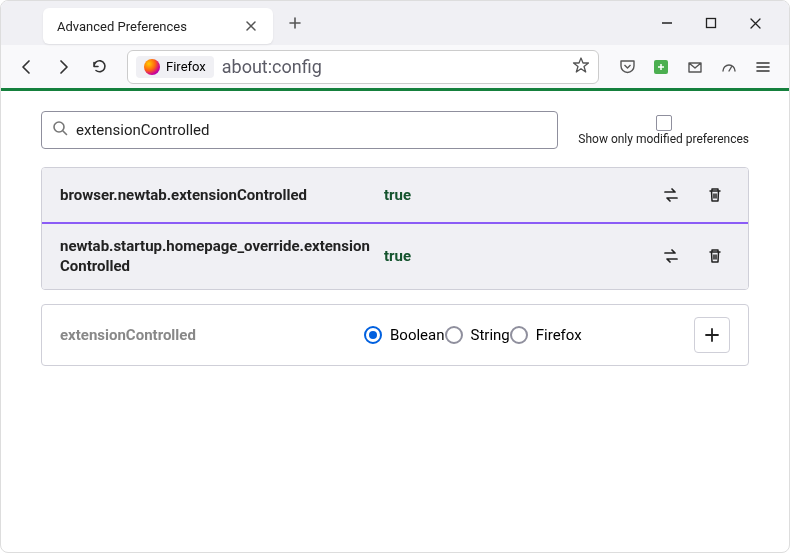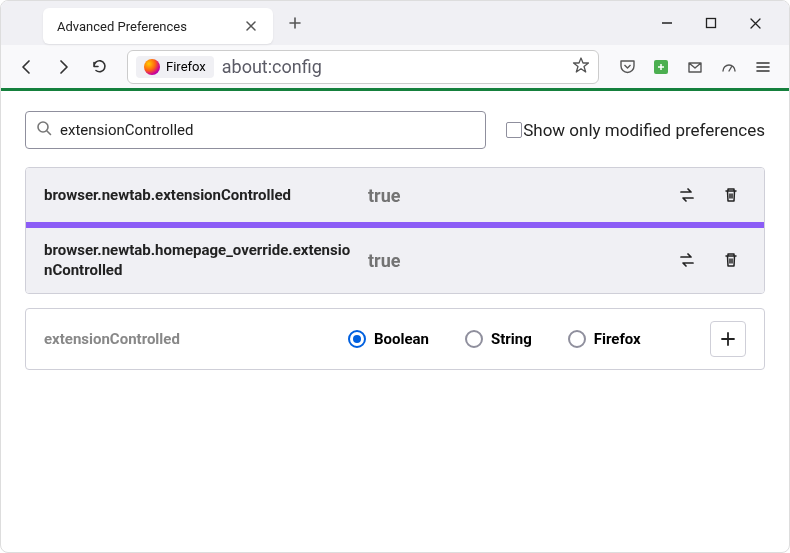--- a/index.html
+++ b/index.html
@@ -15,38 +15,38 @@
     .win-btn { width: 20px; height: 20px; display: flex; align-items: center; justify-content: center; cursor: pointer; }
     
     .toolbar { display: flex; align-items: center; height: 46px; background: #f9f9fb; padding: 0 10px; gap: 4px; border-bottom: 3px solid #15803d; }
     .nav-btn { width: 32px; height: 32px; display: flex; align-items: center; justify-content: center; cursor: pointer; border-radius: 4px; }
     .urlbar { flex: 1; display: flex; align-items: center; background: #fff; border: 1px solid #ccc; border-radius: 6px; height: 34px; margin: 0 8px; padding: 0 8px; gap: 8px; }
     .firefox-badge { display: flex; align-items: center; gap: 6px; background: #f0f0f4; border-radius: 4px; padding: 3px 8px; font-size: 13px; }
     .url-text { font-size: 18px; color: #5b5b66; flex: 1; }
     .toolbar-icons { display: flex; gap: 14px; align-items: center; padding: 0 6px; }
     .tb-icon { width: 20px; height: 20px; display: flex; align-items: center; justify-content: center; cursor: pointer; }
     
-    .content { padding: 20px 24px; }
+    .content { padding: 20px 40px; }
     .search-row { display: flex; align-items: center; gap: 20px; margin-bottom: 18px; }
     .search-box { flex: 1; display: flex; align-items: center; border: 1px solid #8f8f9d; border-radius: 4px; height: 38px; padding: 0 10px; gap: 8px; }
     .search-input { border: none; outline: none; font-size: 15px; flex: 1; color: #222; }
-    .checkbox-row { display: flex; align-items: center; gap: 1px; font-size: 17px; color: #222; cursor: pointer; }
+    .checkbox-row { display: flex; align-items: center; gap: 1px; font-size: 12px; color: #222; cursor: pointer; flex-direction: column; }
     .checkbox { width: 16px; height: 16px; border: 1.5px solid #8f8f9d; border-radius: 2px; }
     
     .pref-table { border: 1px solid #cfcfd8; border-radius: 4px; overflow: hidden; }
-    .pref-row { display: flex; align-items: center; padding: 12px 18px; border-bottom: 6px solid #8b5cf6; background: #f0f0f4; min-height: 50px; gap: 14px; }
+    .pref-row { display: flex; align-items: center; padding: 12px 18px; border-bottom: 2px solid #8b5cf6; background: #f0f0f4; min-height: 50px; gap: 14px; }
     .pref-row:last-child { border-bottom: none; }
     .pref-name { font-size: 15px; font-weight: 700; color: #222; width: 310px; word-break: break-word; line-height: 1.35; }
-    .pref-value { font-size: 18px; font-weight: 700; color: #737373; flex: 1; }
+    .pref-value { font-size: 15px; font-weight: 700; color: #14532d; flex: 1; }
     .pref-actions { display: flex; gap: 14px; }
     .action-btn { width: 30px; height: 30px; display: flex; align-items: center; justify-content: center; cursor: pointer; border-radius: 4px; }
     
     .new-pref { display: flex; align-items: center; border: 1px solid #cfcfd8; border-radius: 4px; margin-top: 14px; padding: 12px 18px; min-height: 56px; gap: 14px; }
     .new-pref-name { font-size: 15px; font-weight: 700; color: #888; width: 290px; }
-    .radio-group { display: flex; gap: 36px; flex: 1; align-items: center; font-weight: bold; }
+    .radio-group { display: flex; flex: 1; align-items: center; }
     .radio-opt { display: flex; align-items: center; gap: 8px; font-size: 15px; cursor: pointer; }
     .radio { width: 18px; height: 18px; border: 2px solid #8f8f9d; border-radius: 50%; display: flex; align-items: center; justify-content: center; }
     .radio.checked { border-color: #0060df; }
     .radio.checked::after { content: ''; width: 8px; height: 8px; background: #0060df; border-radius: 50%; }
     .add-btn { width: 36px; height: 36px; display: flex; align-items: center; justify-content: center; cursor: pointer; border: 1px solid #cfcfd8; border-radius: 4px; }
     .ff-logo { width: 16px; height: 16px; border-radius: 50%; background: radial-gradient(circle at 30% 30%, #ffcc00, #ff6611 40%, #cc0099 70%, #5522cc); }
   </style>
 </head>
 <body>
 
@@ -166,21 +166,21 @@
             </svg>
           </div>
         <div class="action-btn">
             <svg width="18" height="18" viewBox="0 0 18 18">
               <path d="M4 5 H14 M6 5 V3 H12 V5 M5.5 5 L6 15 H12 L12.5 5 M8 8 V12 M10 8 V12" stroke="#222" stroke-width="1.5" fill="none" stroke-linecap="round" stroke-linejoin="round"></path>
             </svg>
           </div>
       </div>
     </div>
     <div class="pref-row">
-      <div class="pref-name">browser.newtab.homepage_override.extensionControlled</div>
+      <div class="pref-name">newtab.startup.homepage_override.extensionControlled</div>
       <div class="pref-value">true</div>
       <div class="pref-actions">
         <div class="action-btn">
             <svg width="20" height="20" viewBox="0 0 20 20">
               <path d="M4 7 H14 L11 4 M16 13 H6 L9 16" stroke="#222" stroke-width="1.7" fill="none" stroke-linecap="round" stroke-linejoin="round"></path>
             </svg>
           </div>
         <div class="action-btn">
             <svg width="18" height="18" viewBox="0 0 18 18">
               <path d="M4 5 H14 M6 5 V3 H12 V5 M5.5 5 L6 15 H12 L12.5 5 M8 8 V12 M10 8 V12" stroke="#222" stroke-width="1.5" fill="none" stroke-linecap="round" stroke-linejoin="round"></path>

